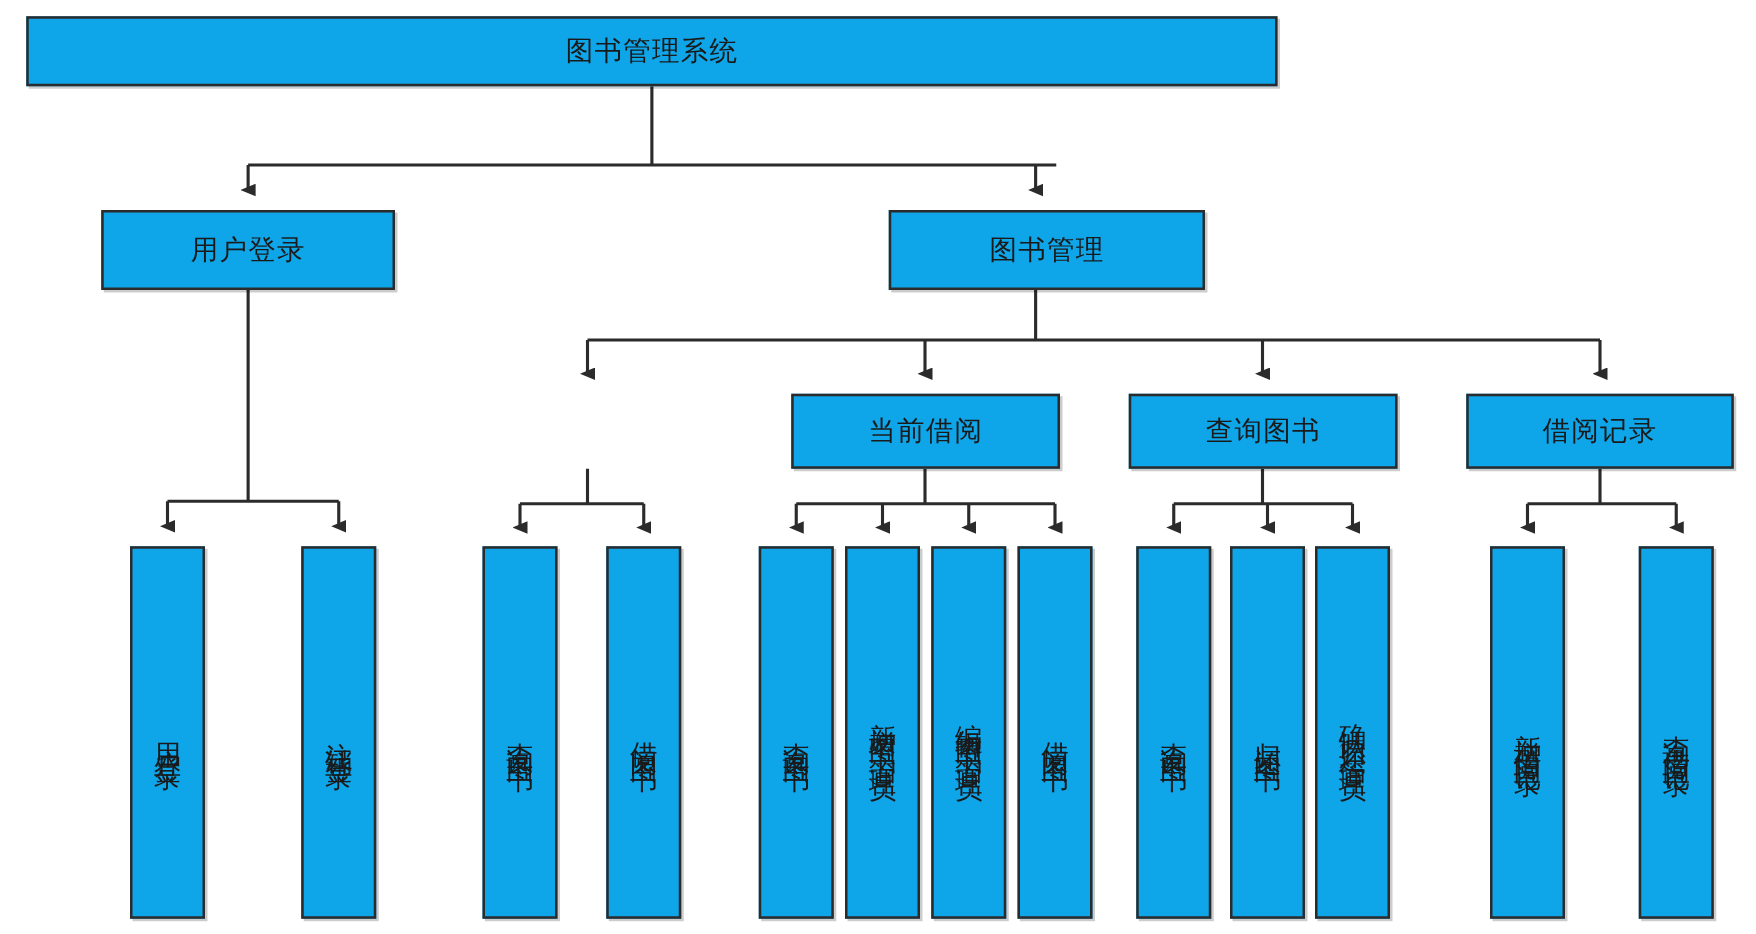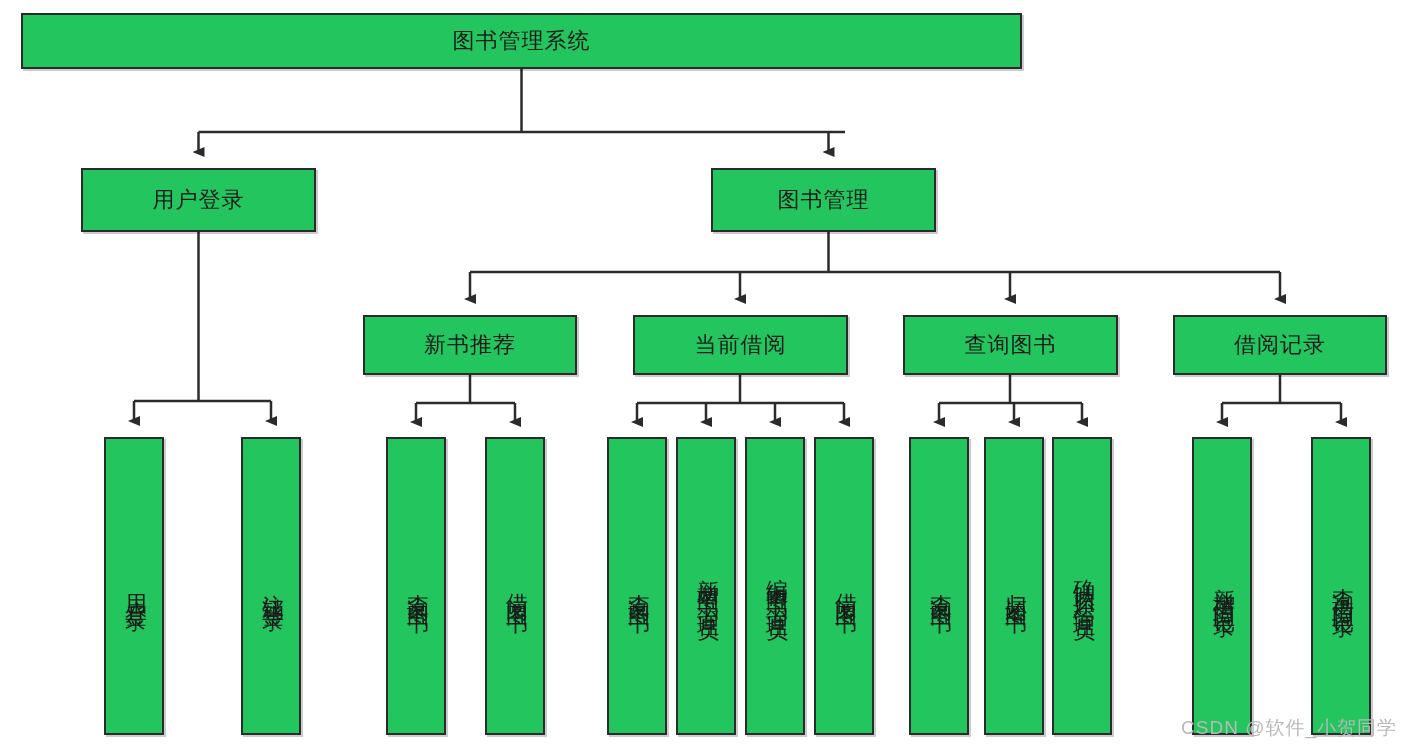--- a/index.html
+++ b/index.html
@@ -8,24 +8,23 @@
     font-family:"Liberation Sans","DejaVu Sans",sans-serif;
     overflow:hidden;
     position:relative;
   }
   #diagram-root{position:absolute;left:0;top:0;width:1405px;height:747px;}
   svg#tree{position:absolute;left:0;top:0;width:1405px;height:747px;display:block;}
 
   .node-box{
     position:absolute;
     box-sizing:border-box;
-    background:#22c55e;
+    background:#0ea5e9;
     border:2.5px solid #2b2b2b;
     box-shadow:2px 2px 0 rgba(0,0,0,0.20);
-    font-family:Liberation Mono, monospace;
   }
   .node-label{
     position:absolute;
     left:0;right:0;top:0;bottom:0;
     display:flex;
     align-items:center;
     justify-content:center;
     color:#1a1a1a;
     font-size:22px;
     letter-spacing:1px;
@@ -111,27 +110,24 @@
   </svg>
 
   <div class="node-box" style="left:21px;top:13px;width:1001px;height:56px;">
     <span class="node-label">图书管理系统</span>
   </div>
 
   <div class="node-box" style="left:81px;top:168px;width:235px;height:64px;">
     <span class="node-label">用户登录</span>
   </div>
 
-  <div class="node-box" style="left:711px;top:168px;width:225px;height:64px;">
+  <div class="node-box" style="left:711px;top:168px;width:253px;height:64px;">
     <span class="node-label">图书管理</span>
   </div>
 
-  <div class="node-box" style="left:363px;top:315px;width:214px;height:60px;">
-    <span class="node-label">新书推荐</span>
-  </div>
 
   <div class="node-box" style="left:633px;top:315px;width:215px;height:60px;">
     <span class="node-label">当前借阅</span>
   </div>
 
   <div class="node-box" style="left:903px;top:315px;width:215px;height:60px;">
     <span class="node-label">查询图书</span>
   </div>
 
   <div class="node-box" style="left:1173px;top:315px;width:214px;height:60px;padding-left:29px;">
@@ -183,15 +179,14 @@
   </div>
 
   <div class="node-box leaf vertical" style="left:1192px;top:437px;width:60px;height:298px;">
     <span class="node-label">新增借阅记录</span>
   </div>
 
   <div class="node-box leaf vertical" style="left:1311px;top:437px;width:60px;height:298px;">
     <span class="node-label">查询借阅记录</span>
   </div>
 
-  <div class="watermark">CSDN @软件_小贺同学</div>
 
 </div>
 
 </body></html>

